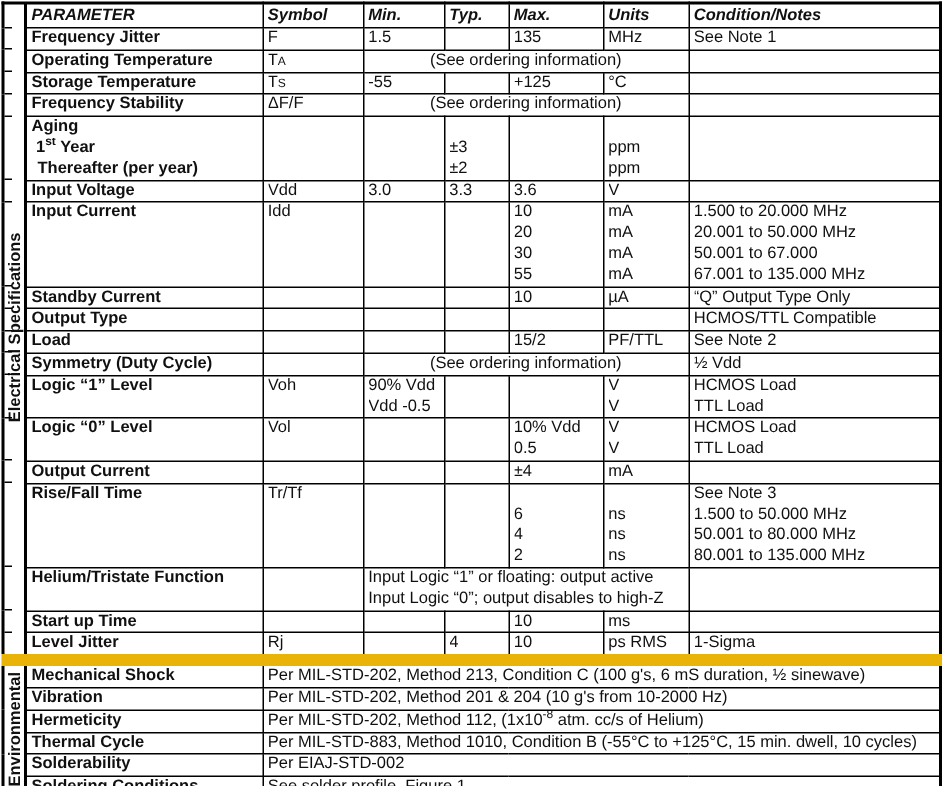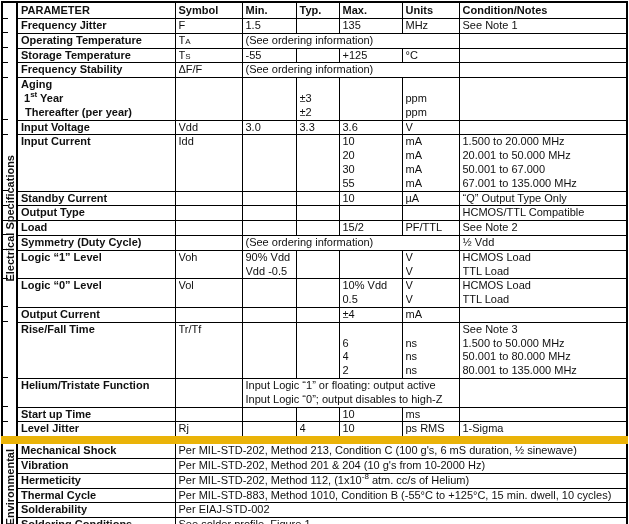--- a/index.html
+++ b/index.html
@@ -1,26 +1,26 @@
 <!DOCTYPE html>
 <html><head>
 <meta charset="utf-8">
 <style>
   html,body{margin:0;padding:0;background:#fff;}
   body{width:629px;height:524px;overflow:hidden;font-family:"Liberation Sans",sans-serif;}
   .spec-wrap{position:relative;margin:1px 0 0 1px;width:627px;}
   table{border-collapse:collapse;table-layout:fixed;width:627px;border:2px solid #000;
         font-family:"Liberation Sans",sans-serif;font-size:11px;color:#101010;}
   td,th{border:1px solid #000;padding:0 3px;vertical-align:top;overflow:hidden;}
-  th{font-weight:bold;text-align:left;height:15px;line-height:15px;white-space:nowrap;}
+  th{font-weight:bold;text-align:left;height:15px;line-height:15px;white-space:nowrap;font-style:italic;}
   td.param{font-weight:bold;}
   .line{display:block;height:13.8px;line-height:13.8px;white-space:nowrap;overflow:hidden;}
   td.param .line:nth-child(2){padding-left:3px;}
   td.param .line:nth-child(3){padding-left:4px;}
-  .center{}
+  .center{text-align:center;}
   td.strip{width:15px;padding:0;text-align:center;vertical-align:middle;
            border-right:2px solid #000;background:#fff;}
   .vlabel{writing-mode:vertical-rl;transform:rotate(180deg);font-weight:bold;font-size:11px;
           margin:0 auto;white-space:nowrap;}
   tr.section-start td{border-top:8px solid #eab308;}
   sup{font-size:8px;vertical-align:super;line-height:0;}
   small.sb{font-size:8px;}
   #ticks{position:absolute;left:2px;top:0;width:5px;height:100%;pointer-events:none;}
   .tick{position:absolute;left:0;width:5px;height:1px;background:#000;}
 </style>

